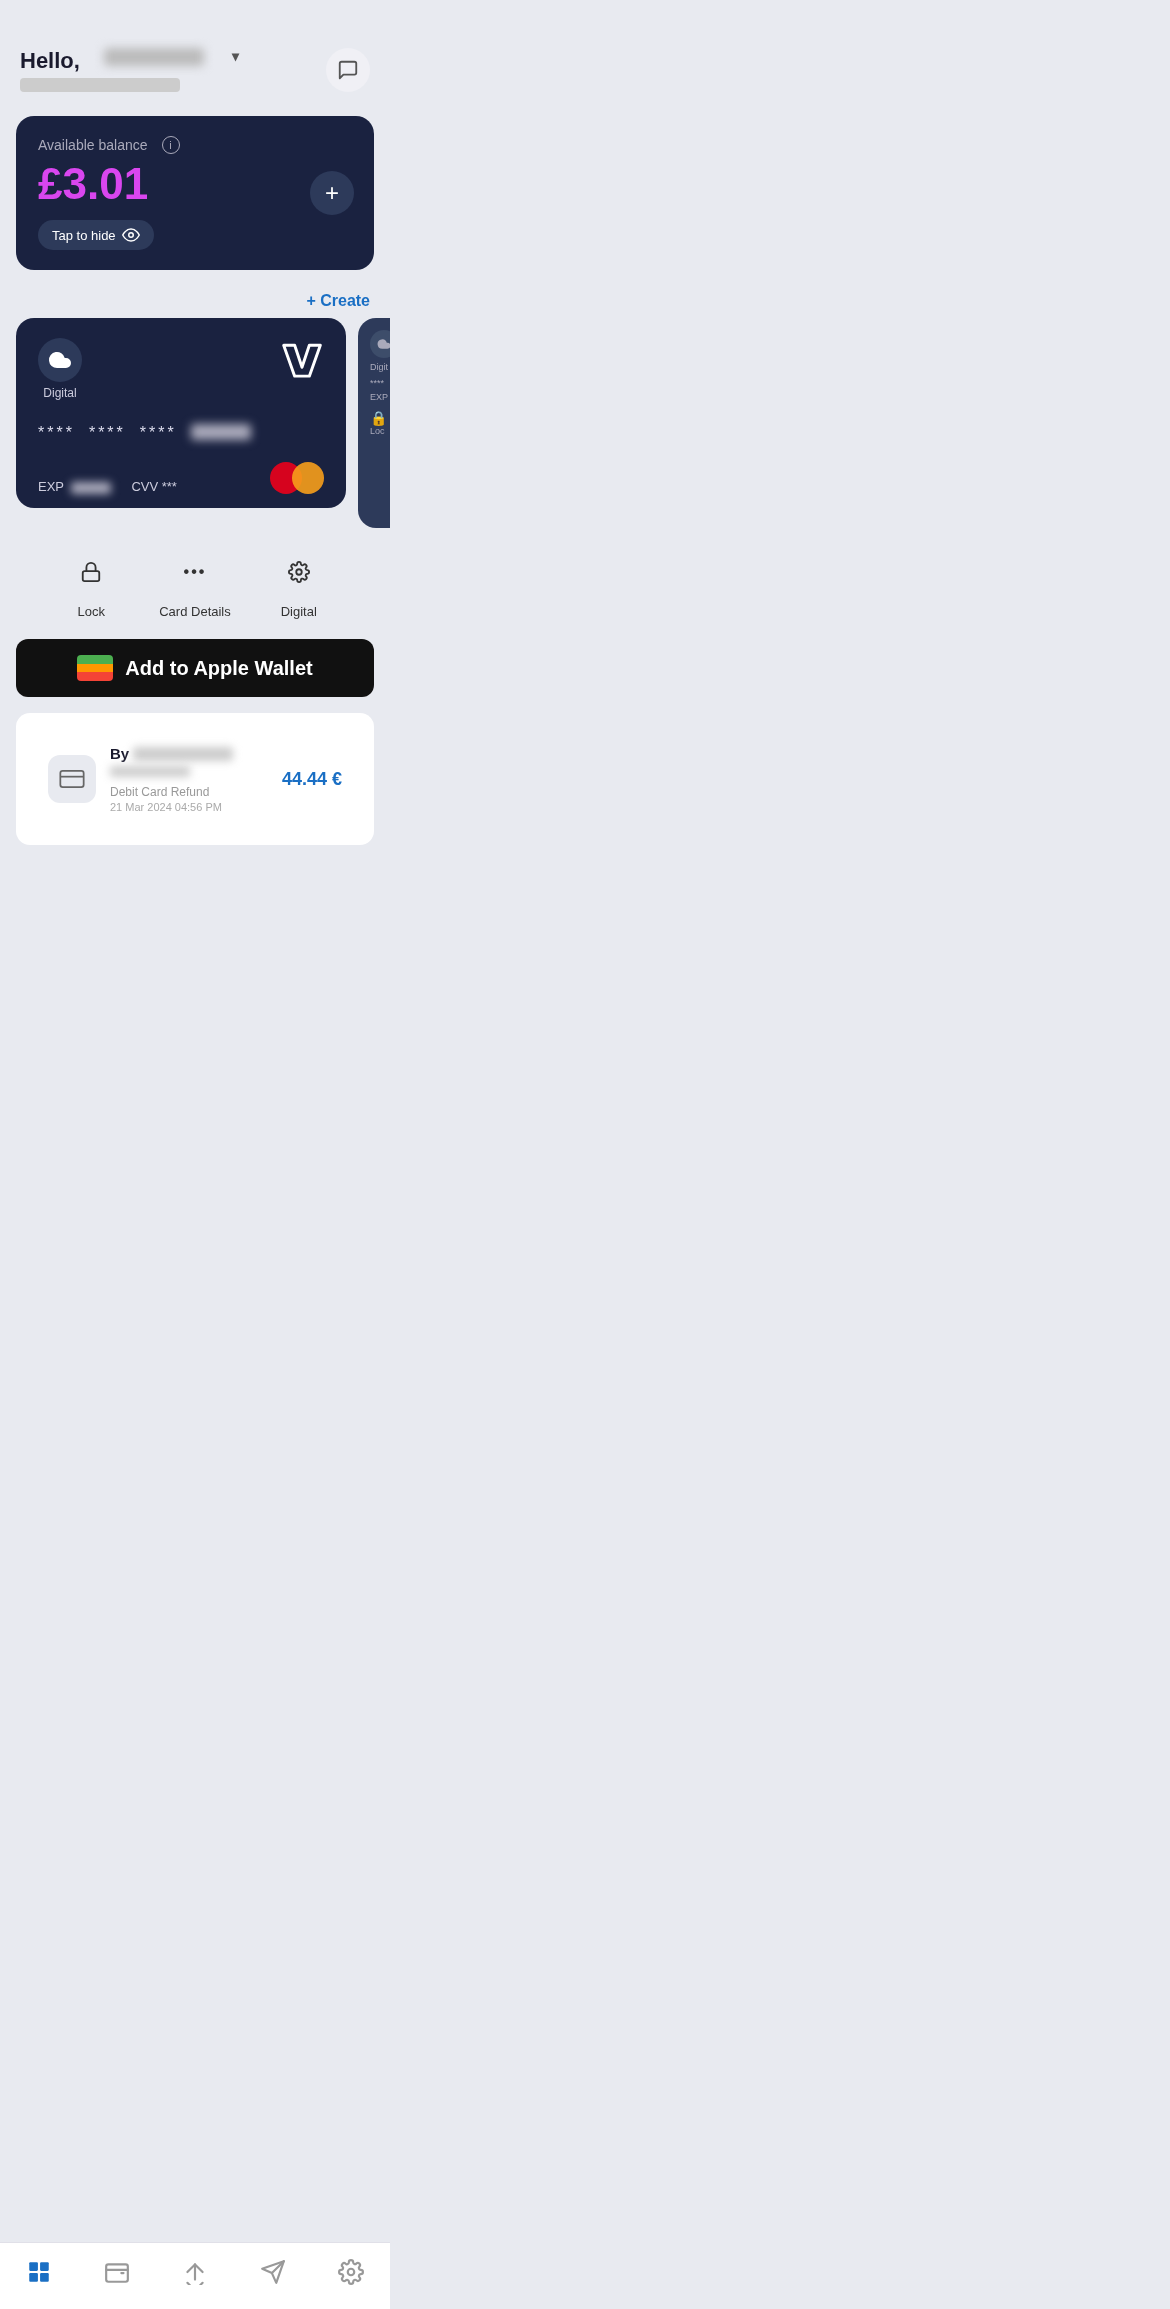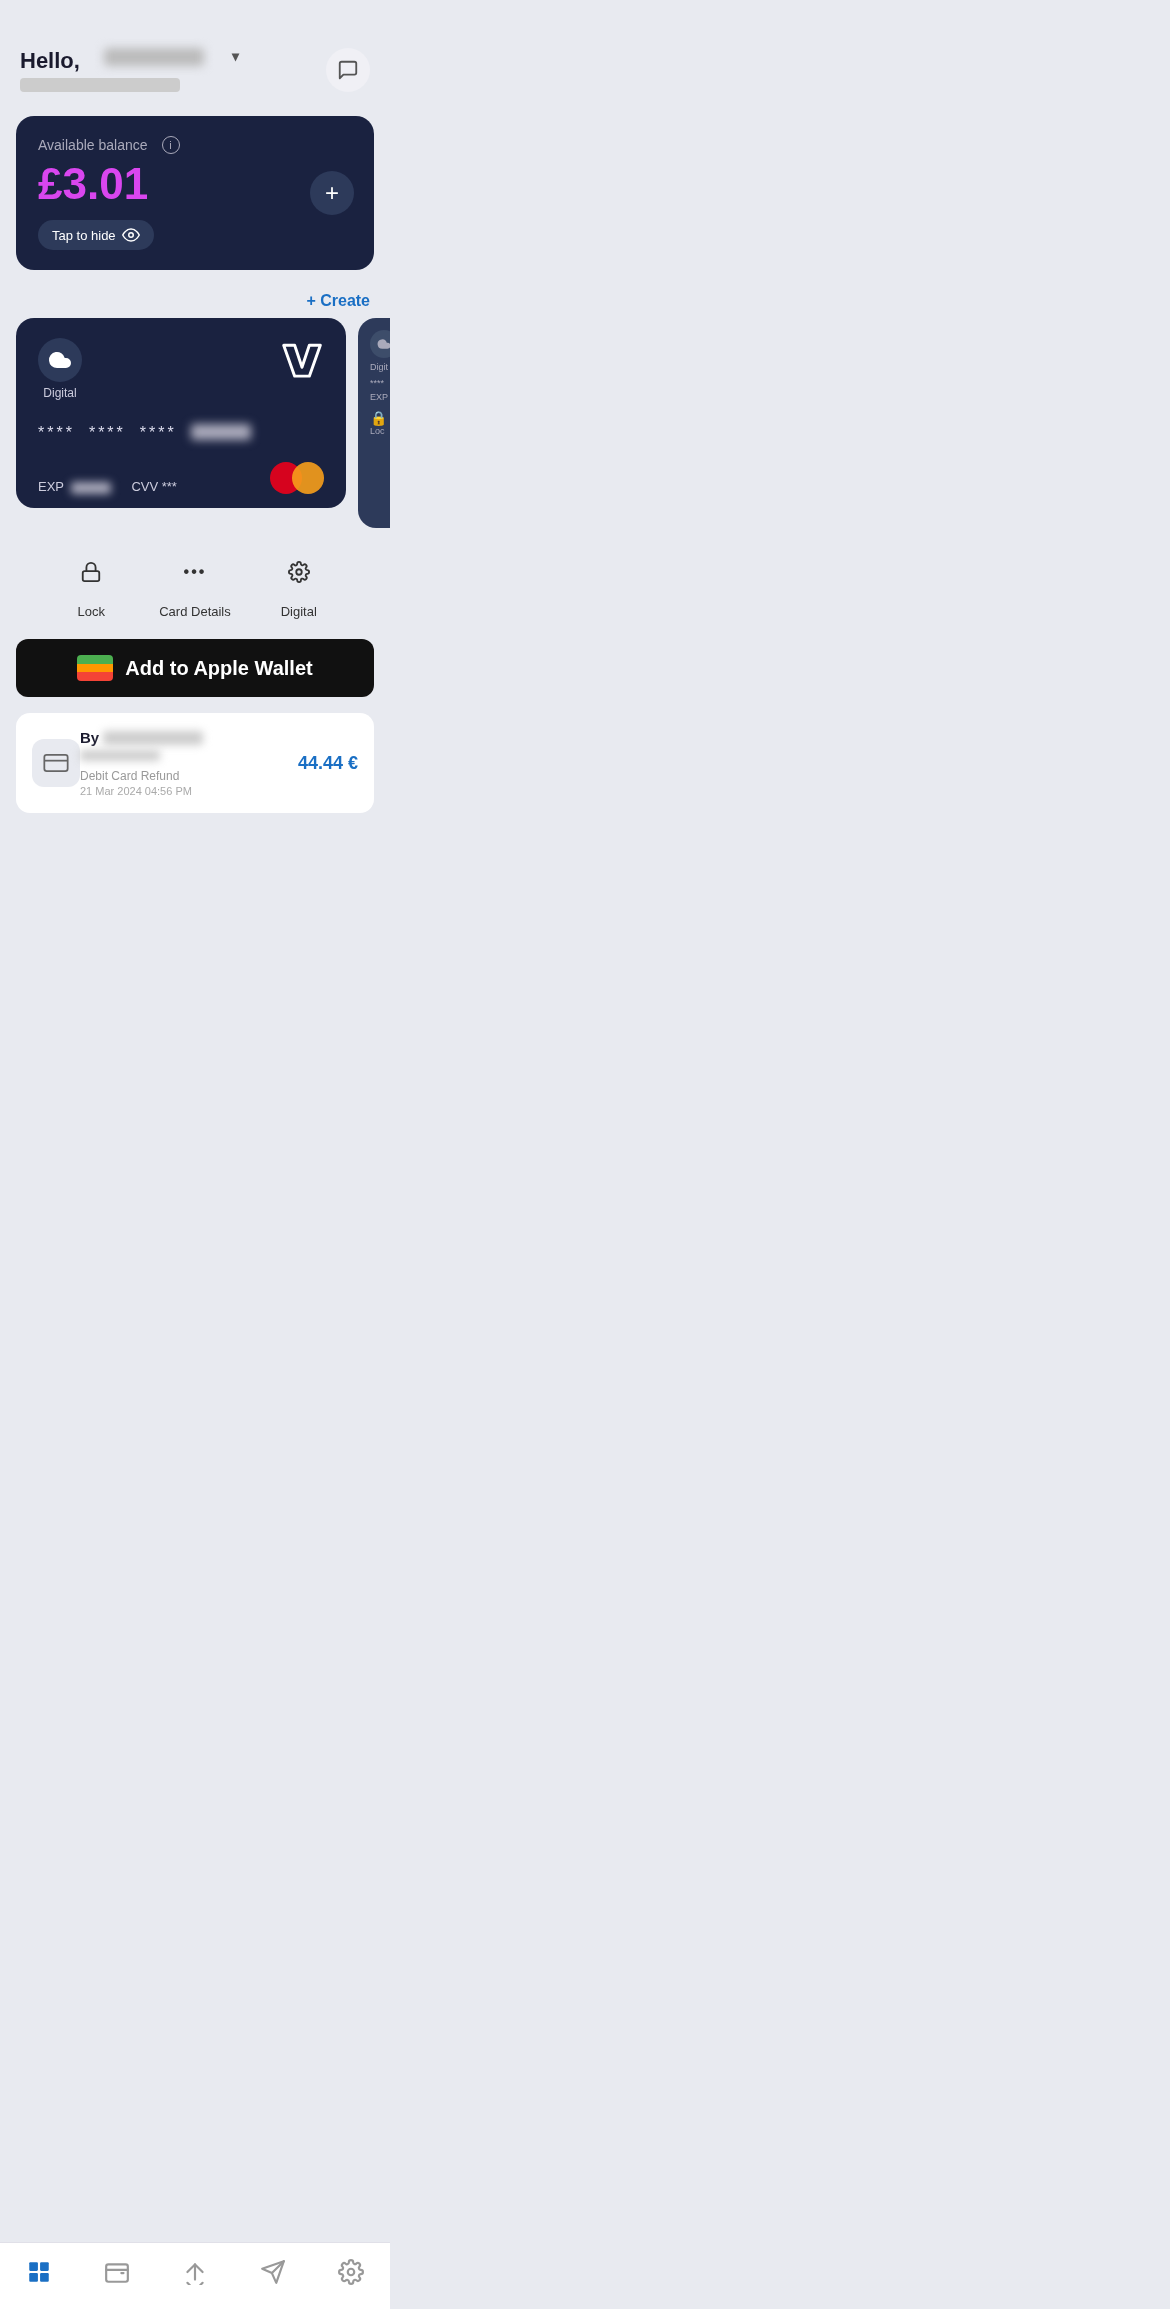--- a/index.html
+++ b/index.html
@@ -380,23 +380,24 @@
       font-size: 16px;
       font-weight: 600;
       padding: 6px 14px;
       cursor: pointer;
     }
 
     
     .transaction-card {
       background: white;
       border-radius: 14px;
-      padding: 16px;
-      display: flex;
-      align-items: center;
+      padding: 32px;
+      display: flex;
+      align-items: center;
+      gap: 14px;
     }
     .transaction-icon {
       width: 48px;
       height: 48px;
       background: #e8eaf0;
       border-radius: 12px;
       display: flex;
       align-items: center;
       justify-content: center;
       flex-shrink: 0;

